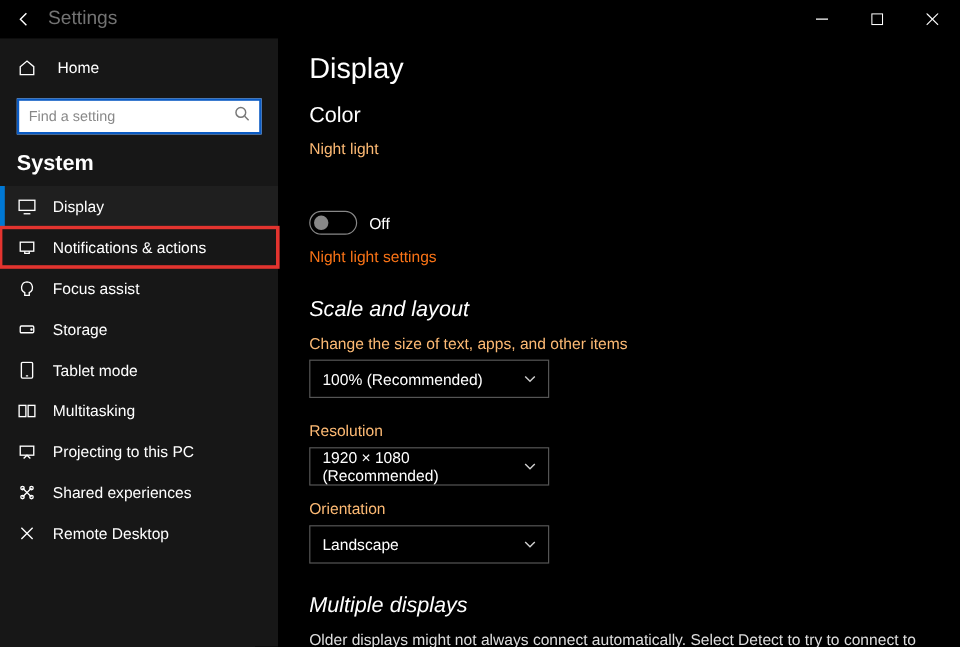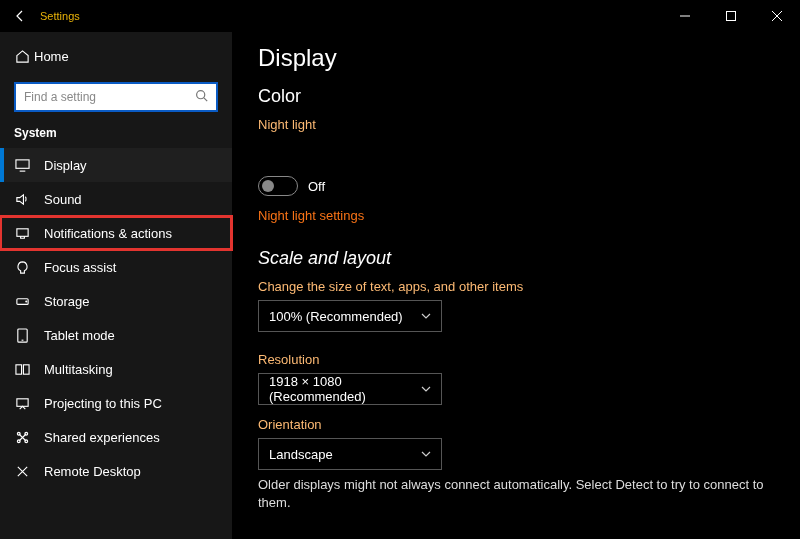--- a/index.html
+++ b/index.html
@@ -2,39 +2,39 @@
 <html><head>
 <meta charset="utf-8">
 <style>
   * { box-sizing: border-box; margin: 0; padding: 0; }
   html, body { width: 800px; height: 539px; overflow: hidden; font-family: "Segoe UI", Arial, sans-serif; background: #000; color: #fff; }
   .window { display: flex; flex-direction: column; width: 100%; height: 100%; background: #000; }
 
   
   .titlebar { display: flex; align-items: center; height: 32px; padding-left: 8px; }
   .titlebar .back { width: 24px; display:flex; justify-content:center; align-items:center; color:#fff; }
-  .titlebar .title { margin-left: 8px; font-size: 11px; color: #eab308; }
+  .titlebar .title { margin-left: 8px; font-size: 16px; color: #737373; }
   .titlebar .ctrls { margin-left: auto; display: flex; }
   .titlebar .ctrl { width: 46px; height: 32px; display:flex; align-items:center; justify-content:center; color:#fff; }
   .titlebar svg { stroke: #fff; }
 
   .body { display: flex; flex: 1; min-height: 0; }
 
   
   .sidebar { width: 232px; background: #171717; display:flex; flex-direction:column; padding-top: 6px; }
-  .home-row { display:flex; align-items:center; height:36px; padding-left:14px; gap:4px; font-size:13px; }
+  .home-row { display:flex; align-items:center; height:36px; padding-left:14px; gap:18px; font-size:13px; }
   .home-row .icon-slot { width:16px; display:flex; justify-content:center; }
 
   .search-wrap { padding: 8px 14px 10px 14px; }
   .search { width: 100%; height: 30px; border: 2px solid #0a5bc4; background: #fff; display:flex; align-items:center; padding: 0 8px; }
   .search input { flex:1; border:none; outline:none; font-size:12px; color:#555; background:transparent; }
   .search input::placeholder { color:#888; }
   .search .sicon { color:#666; }
 
-  .group-header { padding: 4px 14px 8px 14px; font-size: 12px; font-weight:600; }
+  .group-header { padding: 4px 14px 8px 14px; font-size: 18px; font-weight:600; }
 
   .nav-item { display:flex; align-items:center; height:34px; padding-left:14px; gap:14px; font-size:13px; position:relative; cursor:default; }
   .nav-item .icon-slot { width:16px; display:flex; justify-content:center; align-items:center; }
   .nav-item.selected::before { content:""; position:absolute; left:0; top:0; bottom:0; width:4px; background:#0078d4; }
   .nav-item.selected { background:#1f1f1f; }
   .nav-item.highlighted { outline: 3px solid #e3342f; outline-offset:-2px; }
 
   
   .content { flex:1; background:#000; padding: 12px 26px 20px 26px; overflow:auto; }
   h1.page-title { font-size:24px; font-weight:400; margin-bottom:14px; }
@@ -42,21 +42,21 @@
   h2.section.mt { margin-top:24px;font-style:italic; }
   .label { font-size:13px; color:#fdba74; margin-bottom:6px; }
   .body-text { font-size:13px; color:#ddd; line-height:1.4; }
   .link { color:#f97316; font-size:13px; display:inline-block; }
 
   .toggle-row { display:flex; align-items:center; gap:10px; margin-bottom:10px;margin-top:44px; }
   .toggle { width:40px; height:20px; border:1px solid #888; border-radius:10px; position:relative; }
   .toggle .knob { position:absolute; left:3px; top:3px; width:12px; height:12px; border-radius:50%; background:#888; }
   .toggle-state { font-size:13px; }
 
-  .dropdown { width:184px; height:32px; border:1px solid #555; background:#000; display:flex; align-items:center; justify-content:space-between; padding:0 10px; font-size:13px; margin-bottom:6px; }
+  .dropdown { width:200px; height:32px; border:1px solid #555; background:#000; display:flex; align-items:center; justify-content:space-between; padding:0 10px; font-size:13px; margin-bottom:6px; }
   .dropdown .chev { color:#ccc; }
 
   .gap-sm { height:6px; }
   .gap-md { height:14px; }
 </style>
 </head>
 <body>
 
 <div class="window">
 
@@ -116,29 +116,20 @@
       <div id="nav-list">
           <div class="nav-item selected">
             <span class="icon-slot">
               <svg width="15" height="15" viewBox="0 0 16 16" fill="none" stroke="#fff" stroke-width="1.2">
                 <rect x="1" y="2" width="14" height="9"></rect>
                 <line x1="5" y1="14" x2="11" y2="14"></line>
               </svg>
             </span>
             <span>Display</span>
           </div>
-          <div class="nav-item">
-            <span class="icon-slot">
-              <svg width="15" height="15" viewBox="0 0 16 16" fill="none" stroke="#fff" stroke-width="1.2">
-                <path d="M2 6v4h3l4 3V3L5 6H2z"></path>
-                <path d="M11 5c1 .8 1 4.2 0 5"></path>
-              </svg>
-            </span>
-            <span>Sound</span>
-          </div>
           <div class="nav-item highlighted">
             <span class="icon-slot">
               <svg width="15" height="15" viewBox="0 0 16 16" fill="none" stroke="#fff" stroke-width="1.2">
                 <rect x="2" y="3" width="12" height="8"></rect>
                 <path d="M6 11v2h4v-2"></path>
               </svg>
             </span>
             <span>Notifications &amp; actions</span>
           </div>
           <div class="nav-item">
@@ -226,32 +217,33 @@
       <div class="dropdown">
         <span>100% (Recommended)</span>
         <span class="chev"><svg width="10" height="10" viewBox="0 0 10 10" fill="none" stroke="#ccc" stroke-width="1.2">
               <path d="M1 3 L5 7 L9 3"></path>
             </svg></span>
       </div>
 
       <div class="gap-md"></div>
       <div class="label">Resolution</div>
       <div class="dropdown">
-        <span>1918 × 1080 (Recommended)</span>
+        <span>1920 × 1080 (Recommended)</span>
         <span class="chev"><svg width="10" height="10" viewBox="0 0 10 10" fill="none" stroke="#ccc" stroke-width="1.2">
               <path d="M1 3 L5 7 L9 3"></path>
             </svg></span>
       </div>
 
       <div class="gap-sm"></div>
       <div class="label">Orientation</div>
       <div class="dropdown">
         <span>Landscape</span>
         <span class="chev"><svg width="10" height="10" viewBox="0 0 10 10" fill="none" stroke="#ccc" stroke-width="1.2">
               <path d="M1 3 L5 7 L9 3"></path>
             </svg></span>
       </div>
 
+      <h2 class="section mt">Multiple displays</h2>
       <div class="body-text">Older displays might not always connect automatically. Select Detect to try to connect to them.</div>
       
     </div>
   </div>
 </div>
 
 </body></html>

